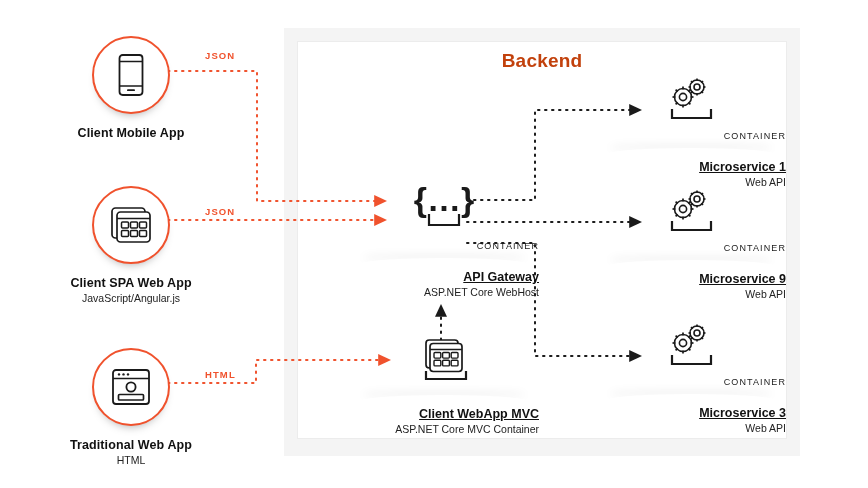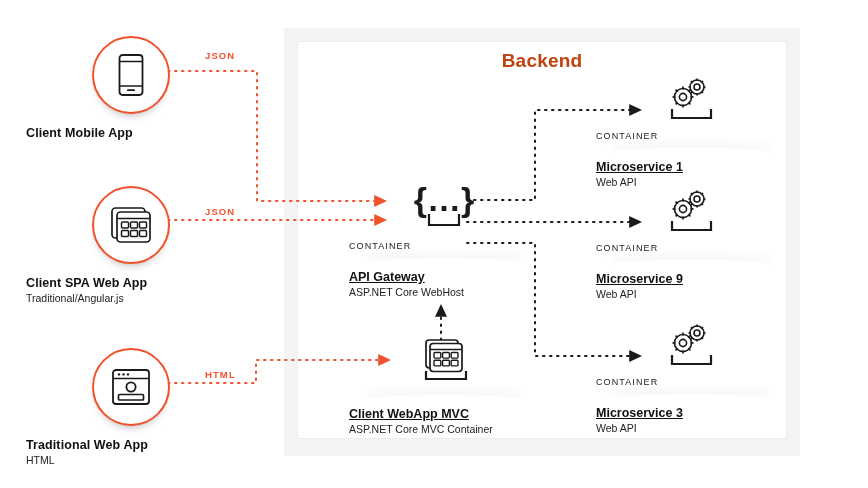--- a/index.html
+++ b/index.html
@@ -20,36 +20,36 @@
     background:#ffffff;
     box-shadow:0 0 0 1px #ececec;
   }
   .backend-title{
     position:absolute;left:298px;top:50px;width:488px;
     text-align:center;font-size:19px;font-weight:bold;color:#c2410c;
     letter-spacing:.2px;
   }
 
   
-  .client{position:absolute;width:210px;}
+  .client{position:absolute;width:210px;text-align:center;}
   .ring{
     width:74px;height:74px;border-radius:50%;
     border:2px solid #f0522d;background:#fff;
     margin:0 auto;position:relative;
     box-shadow:0 6px 10px -6px rgba(0,0,0,.35);
     display:flex;align-items:center;justify-content:center;
   }
   .client-title{
     margin-top:12px;font-size:12.5px;font-weight:bold;color:#111;
     letter-spacing:.1px;
   }
   .client-sub{margin-top:2px;font-size:10.5px;color:#222;}
 
   
-  .bnode{position:absolute;width:190px;text-align:left;}
+  .bnode{position:absolute;width:190px;text-align:right;}
   .bicon{height:48px;display:flex;align-items:flex-end;justify-content:center;}
   .container-word{
     font-size:9px;letter-spacing:1.1px;color:#1a1a1a;margin-top:5px;
     font-weight:500;
   }
   .plate{
     position:relative;height:16px;margin-top:1px;
   }
   .plate::before{
     content:"";position:absolute;left:8px;right:8px;top:6px;height:10px;
@@ -147,21 +147,21 @@
           <rect x="12.5" y="17" width="7" height="6" rx="1"></rect>
           <rect x="21.5" y="17" width="7" height="6" rx="1"></rect>
           <rect x="30.5" y="17" width="7" height="6" rx="1"></rect>
           <rect x="12.5" y="25.5" width="7" height="6" rx="1"></rect>
           <rect x="21.5" y="25.5" width="7" height="6" rx="1"></rect>
           <rect x="30.5" y="25.5" width="7" height="6" rx="1"></rect>
         </g>
       </svg>
     </div>
     <div class="client-title">Client SPA Web App</div>
-    <div class="client-sub">Traditional/Angular.js</div>
+    <div class="client-sub">JavaScript/Angular.js</div>
   </div>
 
   <div class="client" style="left:26px;top:348px;">
     <div class="ring">
       <svg width="42" height="38" viewBox="0 0 42 38">
         <rect x="3" y="2" width="36" height="34" rx="3" fill="#fff" stroke="#1a1a1a" stroke-width="1.8"></rect>
         <line x1="3" y1="10.5" x2="39" y2="10.5" stroke="#1a1a1a" stroke-width="1.6"></line>
         <circle cx="9" cy="6.4" r="1.2" fill="#1a1a1a"></circle>
         <circle cx="13.5" cy="6.4" r="1.2" fill="#1a1a1a"></circle>
         <circle cx="18" cy="6.4" r="1.2" fill="#1a1a1a"></circle>

